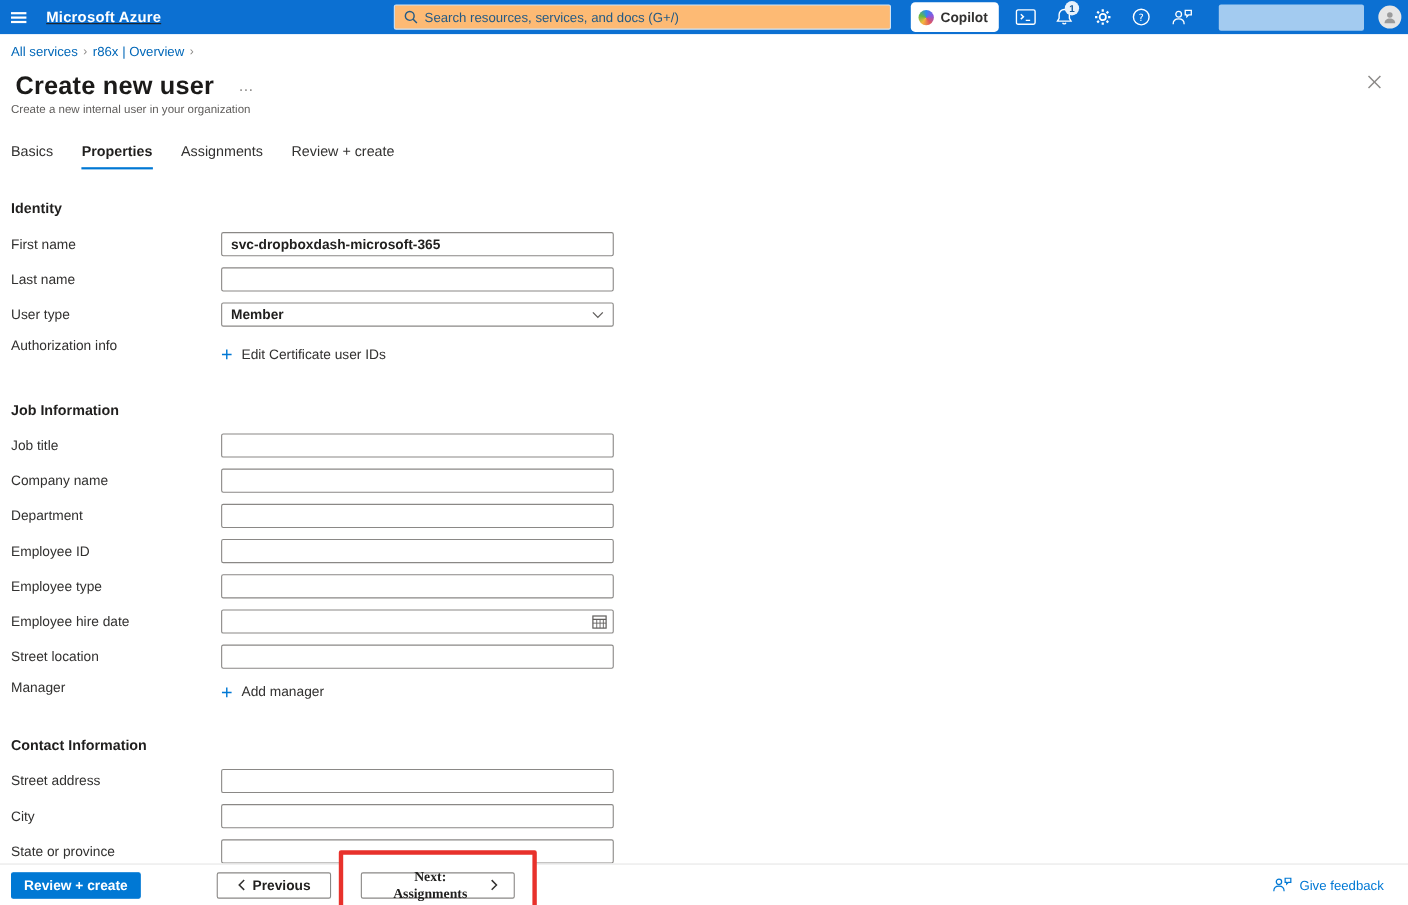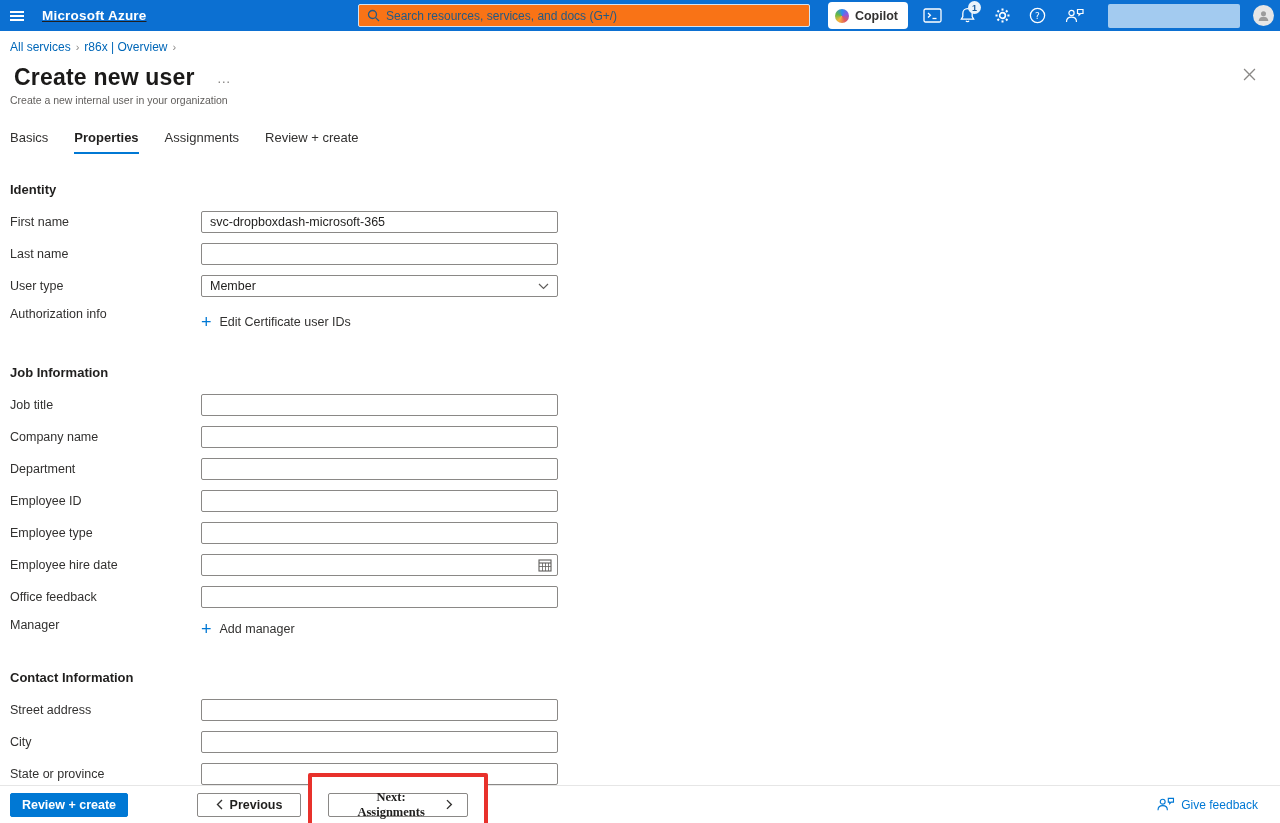--- a/index.html
+++ b/index.html
@@ -8,21 +8,21 @@
 
   
   .topbar { position:absolute; top:0; left:0; width:1280px; height:31px;
     background:#0c70d2; display:flex; align-items:center; z-index:50;text-decoration:underline; }
   .tb-iconbtn { background:none; border:none; cursor:pointer; display:flex; align-items:center; justify-content:center; }
   .hamburger-btn { width:34px; height:31px; }
   .hamburger { width:14px; height:10px; border-top:2px solid #fff; border-bottom:2px solid #fff; position:relative; }
   .hamburger::after { content:""; position:absolute; left:0; top:2px; width:14px; height:2px; background:#fff; }
   .brand { color:#fff; font-weight:bold; font-size:13.5px; margin-left:8px; letter-spacing:.2px; cursor:pointer; }
   .tb-search { position:absolute; left:358px; top:4px; width:452px; height:23px;
-    background:#f97316; border:1px solid #cfe3f5; border-radius:2px;
+    background:#fdba74; border:1px solid #cfe3f5; border-radius:2px;
     display:flex; align-items:center; padding:0 8px; gap:6px; }
   .tb-search input { flex:1; background:transparent; border:none; outline:none;
     font-size:12px; color:#1d4e7d; font-family:inherit; }
   .tb-search input::placeholder { color:#235a85; opacity:1; }
   .tb-right { position:absolute; right:6px; top:0; height:31px; display:flex; align-items:center; gap:13px; }
   .copilot-btn { background:#fff; border:none; border-radius:4px; height:27px; padding:0 10px 0 7px;
     display:flex; align-items:center; gap:6px; font-size:12.5px; font-weight:bold; color:#323130; cursor:pointer; }
   .copilot-logo { width:14px; height:14px; border-radius:50%;
     background:conic-gradient(#2a8cf0,#8a57e0,#e0565f,#f5b73d,#63b944,#2a8cf0); }
   .tb-ico { width:22px; height:31px; position:relative; }
@@ -48,21 +48,21 @@
   .tab.active { font-weight:bold; color:#201f1e; border-bottom-color:#0078d4; }
 
   
   main { padding-left:10px; }
   .sec-heading { font-size:13px; font-weight:bold; color:#201f1e; margin:28px 0 14px 0; }
   .sec-heading.contact { margin-top:22px; }
   .frow { display:flex; align-items:center; margin-bottom:10px; }
   .frow.tall { height:30px; margin-bottom:0; align-items:flex-start; }
   .flabel { width:191px; font-size:12.5px; color:#323130; flex:none; }
   .tinput, .tselect, .tdate { width:357px; height:22px; border:1px solid #8a8886; border-radius:2px;
-    background:#fff; font-size:12.5px; color:#201f1e; }
+    background:#fff; font-size:12.5px; color:#201f1e;font-weight:bold; }
   .tinput { padding:0 8px; font-family:inherit; outline:none; }
   .tselect { display:flex; align-items:center; justify-content:space-between; padding:0 8px; cursor:pointer; }
   .tdate { display:flex; align-items:center; justify-content:flex-end; padding:0 5px; cursor:text; }
   .inline-link { display:flex; align-items:center; gap:8px; cursor:pointer; font-size:12.5px; color:#323130; margin-top:2px; }
   .plus { color:#0078d4; font-size:18px; font-weight:300; line-height:14px; }
 
   
   footer { position:absolute; left:0; bottom:0; width:1280px; height:38px; background:#fff;
     border-top:1px solid #e6e6e6; display:flex; align-items:center; z-index:40; }
   .btn { height:24px; font-size:12.5px; border-radius:2px; cursor:pointer; display:flex; align-items:center; justify-content:center; gap:7px; font-family:inherit; }
@@ -246,21 +246,21 @@
         <rect x="1" y="2" width="12" height="11" fill="none" stroke="#605e5c" stroke-width="1.1"></rect>
         <line x1="1" y1="5" x2="13" y2="5" stroke="#605e5c" stroke-width="1.1"></line>
         <line x1="4.5" y1="5" x2="4.5" y2="13" stroke="#605e5c" stroke-width="0.8"></line>
         <line x1="7.5" y1="5" x2="7.5" y2="13" stroke="#605e5c" stroke-width="0.8"></line>
         <line x1="10.5" y1="5" x2="10.5" y2="13" stroke="#605e5c" stroke-width="0.8"></line>
         <line x1="1" y1="8.5" x2="13" y2="8.5" stroke="#605e5c" stroke-width="0.8"></line>
       </svg>
     </div>
   </div>
   <div class="frow">
-    <label class="flabel">Office feedback</label>
+    <label class="flabel">Street location</label>
     <input class="tinput" style="">
   </div>
   <div class="frow tall">
     <label class="flabel">Manager</label>
     <div class="inline-link" style="margin-top:4px;">
       <span class="plus">+</span>
       <span>Add manager</span>
     </div>
   </div>
 

